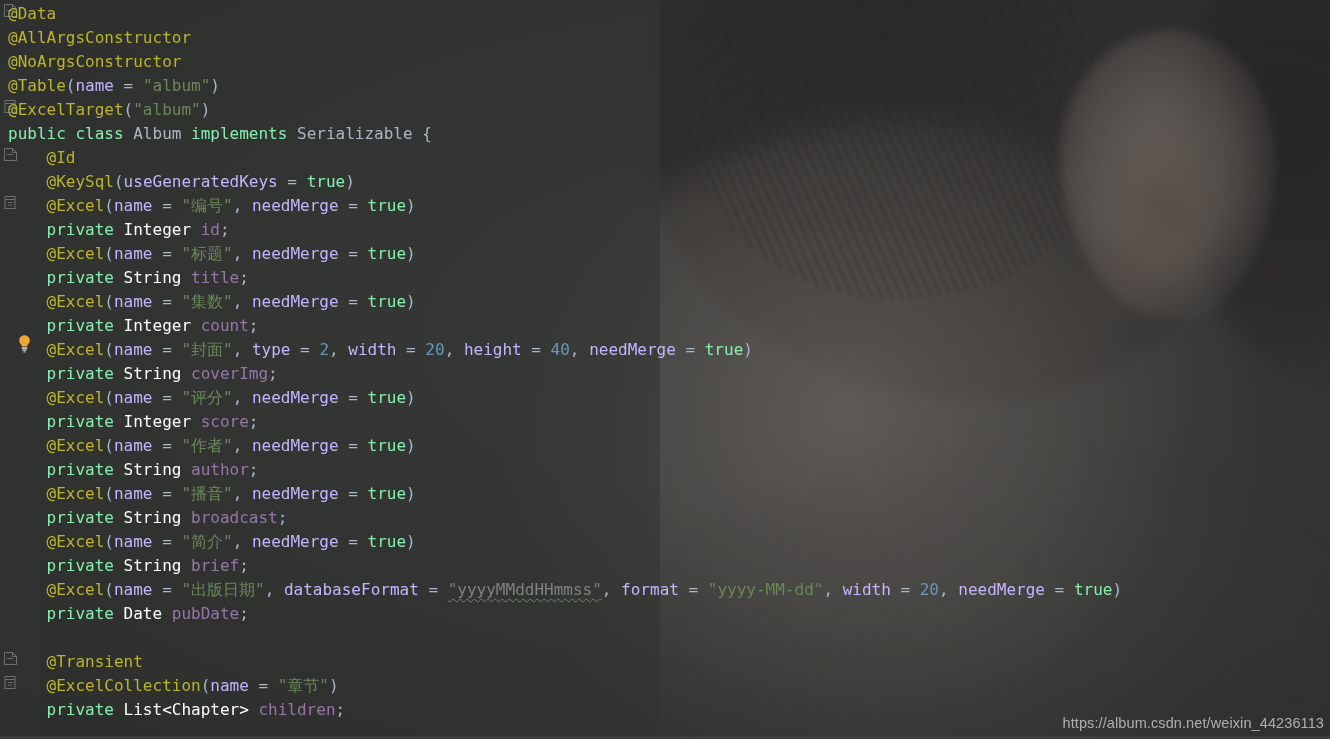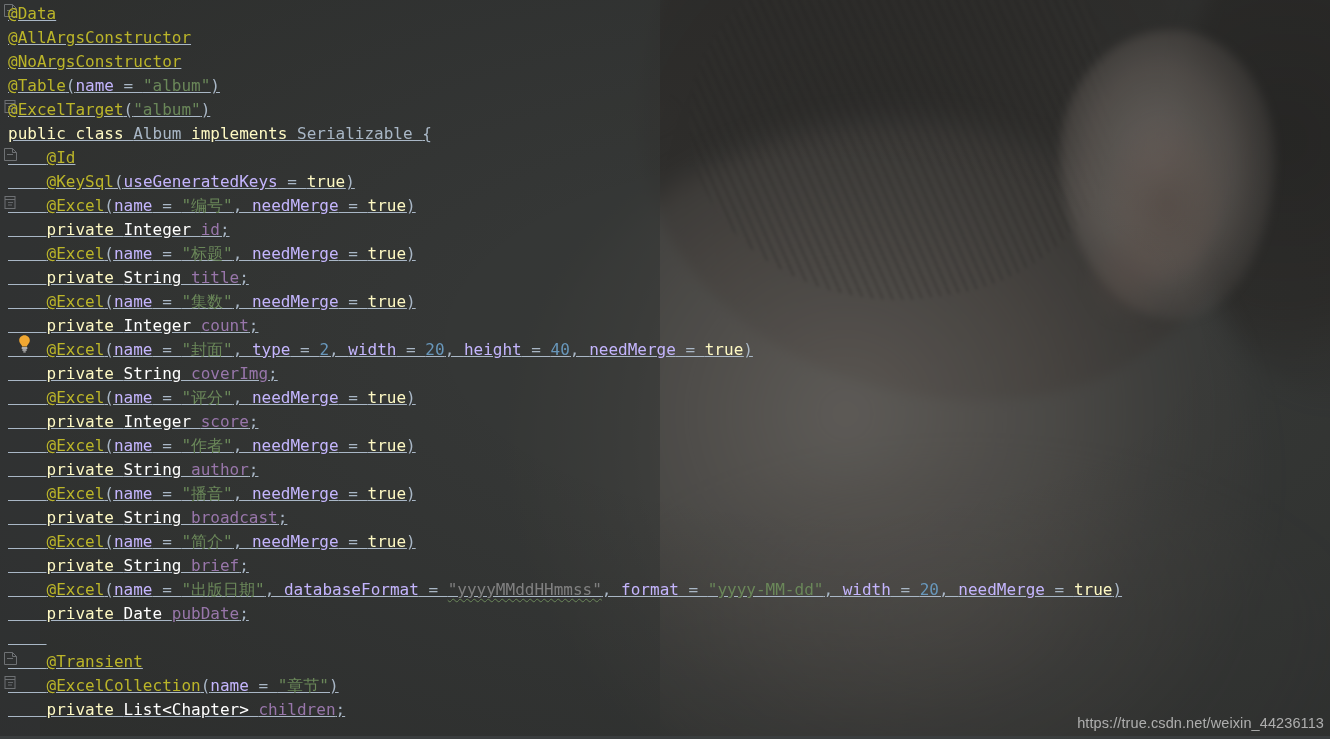--- a/index.html
+++ b/index.html
@@ -158,27 +158,26 @@
     font-size: 16px;
     line-height: 24px;
     white-space: pre;
     color: #a9b7c6;
   }
   .line {
     position: absolute;
     left: 8px;
     height: 24px;
     letter-spacing: 0px;
-    text-decoration: underline;
   }
   .line.chs { font-family: "DejaVu Sans Mono", "Liberation Mono", "DejaVu Sans", monospace; }
 
   
   .t-ann   { color: #bbb529; }
-  .t-kw    { color: #fef9c3; }
+  .t-kw    { color: #86efac; }
   .t-type  { color: #ffffff; }
   .t-field { color: #9876aa; }
   .t-str   { color: #6a8759; }
   .t-num   { color: #6897bb; }
   .t-attr  { color: #c4b5fd; }
   .t-punc  { color: #a9b7c6; }
   .t-cls   { color: #a9b7c6; margin-top: 36px; }
   .t-warn  { color: #808080; text-decoration: underline wavy #6a8759 1px; text-underline-offset: 3px; }
 
   
@@ -273,15 +272,15 @@
           <rect x="5.6" y="13.2" width="5.8" height="1.5" rx=".5" fill="#d8d8d8"></rect>
           <rect x="6.3" y="15.3" width="4.4" height="1.4" rx=".5" fill="#c2c2c2"></rect>
           <rect x="7.2" y="17.2" width="2.6" height="1.2" rx=".5" fill="#aeaeae"></rect>
         </svg></div>
     </div>
 
   <div class="code" id="code"><div class="line chs" style="top: 2px;"><span class="t-ann">@Data</span></div><div class="line chs" style="top: 26px;"><span class="t-ann">@AllArgsConstructor</span></div><div class="line chs" style="top: 50px;"><span class="t-ann">@NoArgsConstructor</span></div><div class="line chs" style="top: 74px;"><span class="t-ann">@Table</span><span class="t-punc">(</span><span class="t-attr">name</span><span class="t-punc"> = </span><span class="t-str">"album"</span><span class="t-punc">)</span></div><div class="line chs" style="top: 98px;"><span class="t-ann">@ExcelTarget</span><span class="t-punc">(</span><span class="t-str">"album"</span><span class="t-punc">)</span></div><div class="line chs" style="top: 122px;"><span class="t-kw">public class </span><span class="t-cls">Album </span><span class="t-kw">implements </span><span class="t-cls">Serializable </span><span class="t-punc">{</span></div><div class="line chs" style="top: 146px;"><span>    </span><span class="t-ann">@Id</span></div><div class="line chs" style="top: 170px;"><span>    </span><span class="t-ann">@KeySql</span><span class="t-punc">(</span><span class="t-attr">useGeneratedKeys</span><span class="t-punc"> = </span><span class="t-kw">true</span><span class="t-punc">)</span></div><div class="line chs" style="top: 194px;"><span>    </span><span class="t-ann">@Excel</span><span class="t-punc">(</span><span class="t-attr">name</span><span class="t-punc"> = </span><span class="t-str">"编号"</span><span class="t-punc">, </span><span class="t-attr">needMerge</span><span class="t-punc"> = </span><span class="t-kw">true</span><span class="t-punc">)</span></div><div class="line chs" style="top: 218px;"><span>    </span><span class="t-kw">private </span><span class="t-type">Integer </span><span class="t-field">id</span><span class="t-punc">;</span></div><div class="line chs" style="top: 242px;"><span>    </span><span class="t-ann">@Excel</span><span class="t-punc">(</span><span class="t-attr">name</span><span class="t-punc"> = </span><span class="t-str">"标题"</span><span class="t-punc">, </span><span class="t-attr">needMerge</span><span class="t-punc"> = </span><span class="t-kw">true</span><span class="t-punc">)</span></div><div class="line chs" style="top: 266px;"><span>    </span><span class="t-kw">private </span><span class="t-type">String </span><span class="t-field">title</span><span class="t-punc">;</span></div><div class="line chs" style="top: 290px;"><span>    </span><span class="t-ann">@Excel</span><span class="t-punc">(</span><span class="t-attr">name</span><span class="t-punc"> = </span><span class="t-str">"集数"</span><span class="t-punc">, </span><span class="t-attr">needMerge</span><span class="t-punc"> = </span><span class="t-kw">true</span><span class="t-punc">)</span></div><div class="line chs" style="top: 314px;"><span>    </span><span class="t-kw">private </span><span class="t-type">Integer </span><span class="t-field">count</span><span class="t-punc">;</span></div><div class="line chs" style="top: 338px;"><span>    </span><span class="t-ann">@Excel</span><span class="t-punc">(</span><span class="t-attr">name</span><span class="t-punc"> = </span><span class="t-str">"封面"</span><span class="t-punc">, </span><span class="t-attr">type</span><span class="t-punc"> = </span><span class="t-num">2</span><span class="t-punc">, </span><span class="t-attr">width</span><span class="t-punc"> = </span><span class="t-num">20</span><span class="t-punc">, </span><span class="t-attr">height</span><span class="t-punc"> = </span><span class="t-num">40</span><span class="t-punc">, </span><span class="t-attr">needMerge</span><span class="t-punc"> = </span><span class="t-kw">true</span><span class="t-punc">)</span></div><div class="line chs" style="top: 362px;"><span>    </span><span class="t-kw">private </span><span class="t-type">String </span><span class="t-field">coverImg</span><span class="t-punc">;</span></div><div class="line chs" style="top: 386px;"><span>    </span><span class="t-ann">@Excel</span><span class="t-punc">(</span><span class="t-attr">name</span><span class="t-punc"> = </span><span class="t-str">"评分"</span><span class="t-punc">, </span><span class="t-attr">needMerge</span><span class="t-punc"> = </span><span class="t-kw">true</span><span class="t-punc">)</span></div><div class="line chs" style="top: 410px;"><span>    </span><span class="t-kw">private </span><span class="t-type">Integer </span><span class="t-field">score</span><span class="t-punc">;</span></div><div class="line chs" style="top: 434px;"><span>    </span><span class="t-ann">@Excel</span><span class="t-punc">(</span><span class="t-attr">name</span><span class="t-punc"> = </span><span class="t-str">"作者"</span><span class="t-punc">, </span><span class="t-attr">needMerge</span><span class="t-punc"> = </span><span class="t-kw">true</span><span class="t-punc">)</span></div><div class="line chs" style="top: 458px;"><span>    </span><span class="t-kw">private </span><span class="t-type">String </span><span class="t-field">author</span><span class="t-punc">;</span></div><div class="line chs" style="top: 482px;"><span>    </span><span class="t-ann">@Excel</span><span class="t-punc">(</span><span class="t-attr">name</span><span class="t-punc"> = </span><span class="t-str">"播音"</span><span class="t-punc">, </span><span class="t-attr">needMerge</span><span class="t-punc"> = </span><span class="t-kw">true</span><span class="t-punc">)</span></div><div class="line chs" style="top: 506px;"><span>    </span><span class="t-kw">private </span><span class="t-type">String </span><span class="t-field">broadcast</span><span class="t-punc">;</span></div><div class="line chs" style="top: 530px;"><span>    </span><span class="t-ann">@Excel</span><span class="t-punc">(</span><span class="t-attr">name</span><span class="t-punc"> = </span><span class="t-str">"简介"</span><span class="t-punc">, </span><span class="t-attr">needMerge</span><span class="t-punc"> = </span><span class="t-kw">true</span><span class="t-punc">)</span></div><div class="line chs" style="top: 554px;"><span>    </span><span class="t-kw">private </span><span class="t-type">String </span><span class="t-field">brief</span><span class="t-punc">;</span></div><div class="line chs" style="top: 578px;"><span>    </span><span class="t-ann">@Excel</span><span class="t-punc">(</span><span class="t-attr">name</span><span class="t-punc"> = </span><span class="t-str">"出版日期"</span><span class="t-punc">, </span><span class="t-attr">databaseFormat</span><span class="t-punc"> = </span><span class="t-warn">"yyyyMMddHHmmss"</span><span class="t-punc">, </span><span class="t-attr">format</span><span class="t-punc"> = </span><span class="t-str">"yyyy-MM-dd"</span><span class="t-punc">, </span><span class="t-attr">width</span><span class="t-punc"> = </span><span class="t-num">20</span><span class="t-punc">, </span><span class="t-attr">needMerge</span><span class="t-punc"> = </span><span class="t-kw">true</span><span class="t-punc">)</span></div><div class="line chs" style="top: 602px;"><span>    </span><span class="t-kw">private </span><span class="t-type">Date </span><span class="t-field">pubDate</span><span class="t-punc">;</span></div><div class="line chs" style="top: 626px;"><span>    </span></div><div class="line chs" style="top: 650px;"><span>    </span><span class="t-ann">@Transient</span></div><div class="line chs" style="top: 674px;"><span>    </span><span class="t-ann">@ExcelCollection</span><span class="t-punc">(</span><span class="t-attr">name</span><span class="t-punc"> = </span><span class="t-str">"章节"</span><span class="t-punc">)</span></div><div class="line chs" style="top: 698px;"><span>    </span><span class="t-kw">private </span><span class="t-type">List&lt;Chapter&gt; </span><span class="t-field">children</span><span class="t-punc">;</span></div></div>
 
   <div class="bottom-strip"></div>
 
-  <div class="watermark">https://true.csdn.net/weixin_44236113</div>
+  <div class="watermark">https://album.csdn.net/weixin_44236113</div>
 
 </div>
 
 </body></html>

